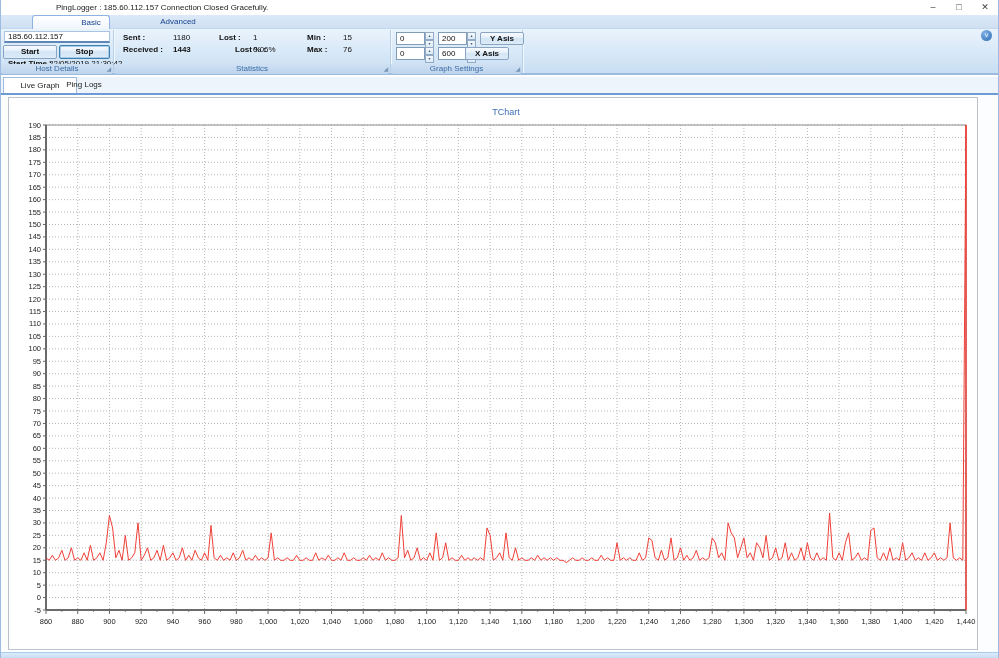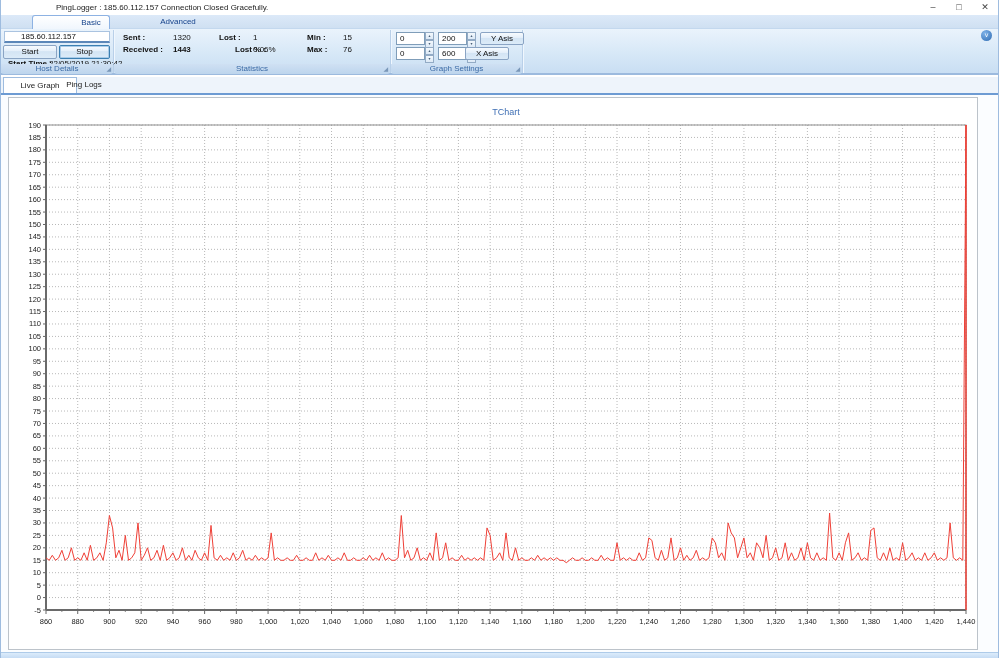--- a/index.html
+++ b/index.html
@@ -23,23 +23,23 @@
   
   .ribbon { position:absolute; left:0; top:29px; width:100%; height:46px;
             background:linear-gradient(#eaf3fc 0%, #d7e8f7 55%, #c9def3 100%);
             border-bottom:2px solid #9cbade; }
   .vsep { position:absolute; top:1px; height:43px; width:1px; background:#b9d0e9; box-shadow:1px 0 0 #f0f7fe; }
   .gcaption { position:absolute; top:35px; height:10px; line-height:10px; text-align:center; font-size:8px; color:#3a6aa5;
               background:linear-gradient(#cfe0f3,#bdd5ed); border-radius:0 0 3px 3px; }
   .launcher { position:absolute; right:2px; top:2px; font-size:6px; color:#7a97b8; line-height:6px; }
 
   .ipbox { position:absolute; left:3px; top:2px; width:106px; height:12px; background:#fff;
-           border:1px solid #aac3e0; border-bottom:2px solid #5c87b8; font-size:8px; line-height:10px; padding-left:16px; color:#111; }
+           border:1px solid #aac3e0; border-bottom:2px solid #5c87b8; font-size:8px; line-height:10px; padding-left:3px; color:#111; }
   .btn { position:absolute; height:14px; background:linear-gradient(#f7fbfe,#e3eefa 45%,#d3e4f4 46%,#dcebf8);
-         border:1px solid #8aa4c4; border-radius:2px; text-align:center; line-height:12px; font-size:8px; color:#111; }
+         border:1px solid #8aa4c4; border-radius:2px; text-align:center; line-height:12px; font-size:8px; color:#111;font-weight:bold; }
   .btn.focused { border:1px solid #3c7fb1; box-shadow:0 0 0 1px #a9cbe8 inset; }
   .lbl { position:absolute; font-size:8px; color:#111; }
   .lbl.b { font-weight:bold; }
 
   .spin { position:absolute; height:13px; background:#fff; border:1px solid #7f9db9; font-size:8px; line-height:11px; padding-left:3px; color:#111; }
   .spin-arrows { position:absolute; width:9px; height:13px; display:flex; flex-direction:column; }
   .spin-arrows span { flex:1; font-size:4px; line-height:6px; text-align:center; color:#4a6078;
                       background:linear-gradient(#f4f9fd,#dce9f6); border:1px solid #93abc5; }
   .help-round { position:absolute; right:6px; top:1px; width:11px; height:11px; border-radius:50%;
                 background:radial-gradient(circle at 35% 30%, #7fb2e8, #2f6cb3); color:#fff; font-size:7px;
@@ -86,21 +86,21 @@
     <button class="btn" style="left:2px; top:16px; width:54px;">Start</button>
     <button class="btn focused" style="left:58px; top:16px; width:51px;">Stop</button>
     <span class="lbl b" style="left:7px; top:30px;">Start Time :</span>
     <span class="lbl" style="left:48px; top:30px;">22/05/2019 21:30:42</span>
     <div class="gcaption" style="left:0; width:112px;">
       <span>Host Details</span>
       <span class="launcher">◢</span>
     </div>
 
     <span class="lbl b" style="left:122px; top:4px;">Sent :</span>
-    <span class="lbl" style="left:172px; top:4px;">1320</span>
+    <span class="lbl" style="left:172px; top:4px;">1180</span>
     <span class="lbl b" style="left:122px; top:16px;">Received :</span>
     <span class="lbl" style="left:172px; top:16px;font-weight:bold;">1443</span>
     <span class="lbl b" style="left:218px; top:4px;">Lost :</span>
     <span class="lbl" style="left:252px; top:4px;">1</span>
     <span class="lbl b" style="left:218px; top:16px;padding-left:16px;">Lost % :</span>
     <span class="lbl" style="left:252px; top:16px;">0.06%</span>
     <span class="lbl b" style="left:306px; top:4px;">Min :</span>
     <span class="lbl" style="left:342px; top:4px;">15</span>
     <span class="lbl b" style="left:306px; top:16px;">Max :</span>
     <span class="lbl" style="left:342px; top:16px;">76</span>

